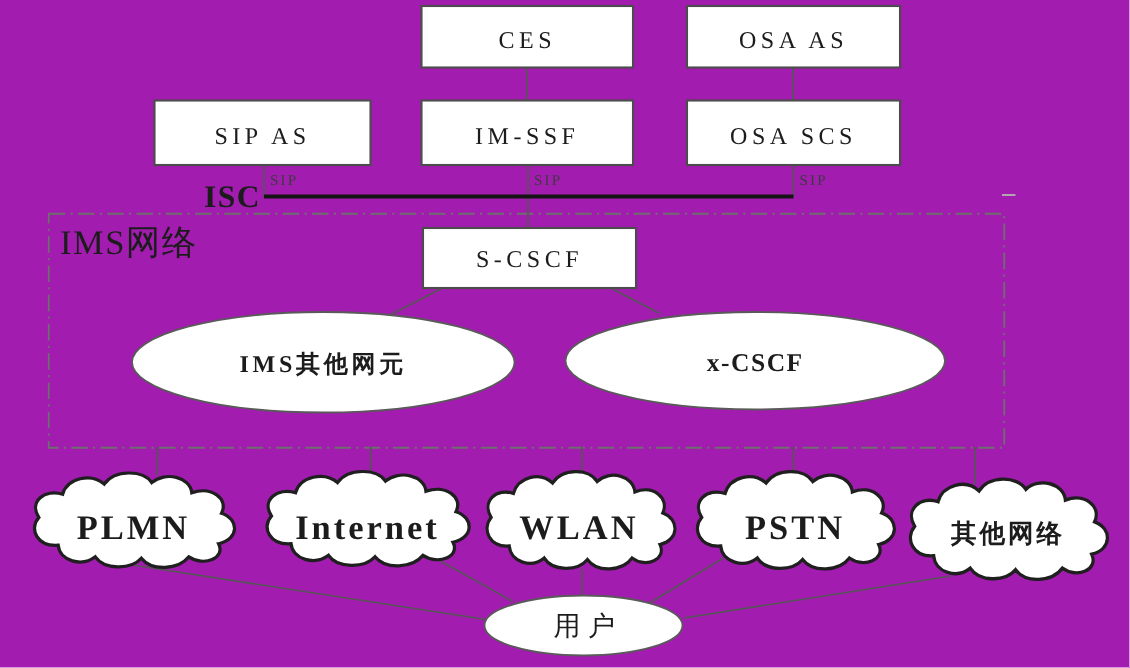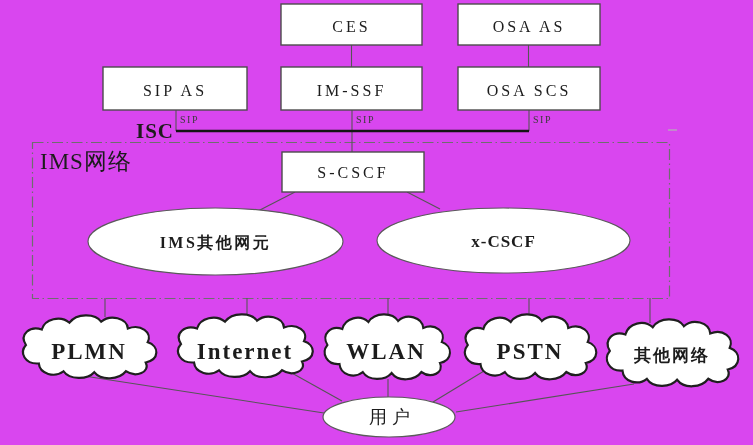--- a/index.html
+++ b/index.html
@@ -1,16 +1,16 @@
 <!DOCTYPE html>
 <html><head>
 <meta charset="utf-8">
 <style>
   html,body{margin:0;padding:0;background:#ffffff;}
-  .stage{position:relative;width:753px;height:445px;background:#d946ef;overflow:hidden;}
+  .stage{position:relative;width:753px;height:445px;background:#a21caf;overflow:hidden;}
   svg{display:block;}
   text{font-family:"Liberation Serif","DejaVu Serif",serif;fill:#1c1c1c;}
   .box-label{font-size:16px;letter-spacing:3px;}
   .zone-title{font-size:23px;letter-spacing:1px;}
   .isc-label{font-size:21px;font-weight:bold;letter-spacing:1px;}
   .sip-label{font-size:10px;letter-spacing:1.5px;fill:#3c3c3c;}
   .ellipse-label{font-size:16px;font-weight:bold;letter-spacing:2.5px;}
   .xcscf-label{font-size:17px;font-weight:bold;letter-spacing:1px;}
   .cloud-label{font-size:23px;font-weight:bold;letter-spacing:2px;}
   .cloud-label-cjk{font-size:17px;font-weight:bold;letter-spacing:2px;}

